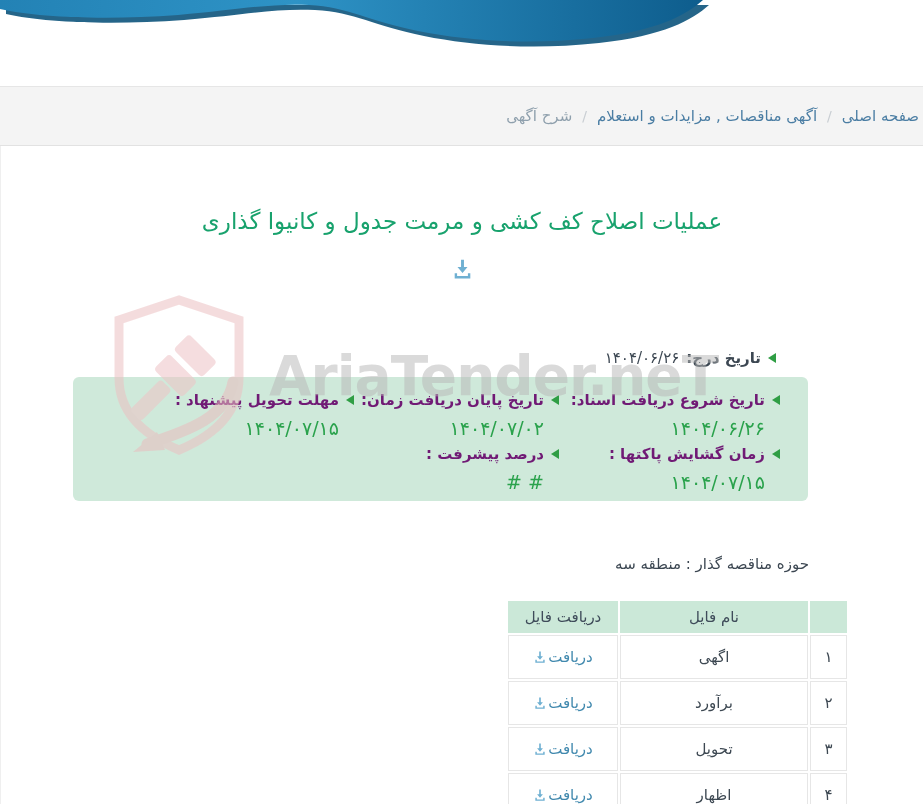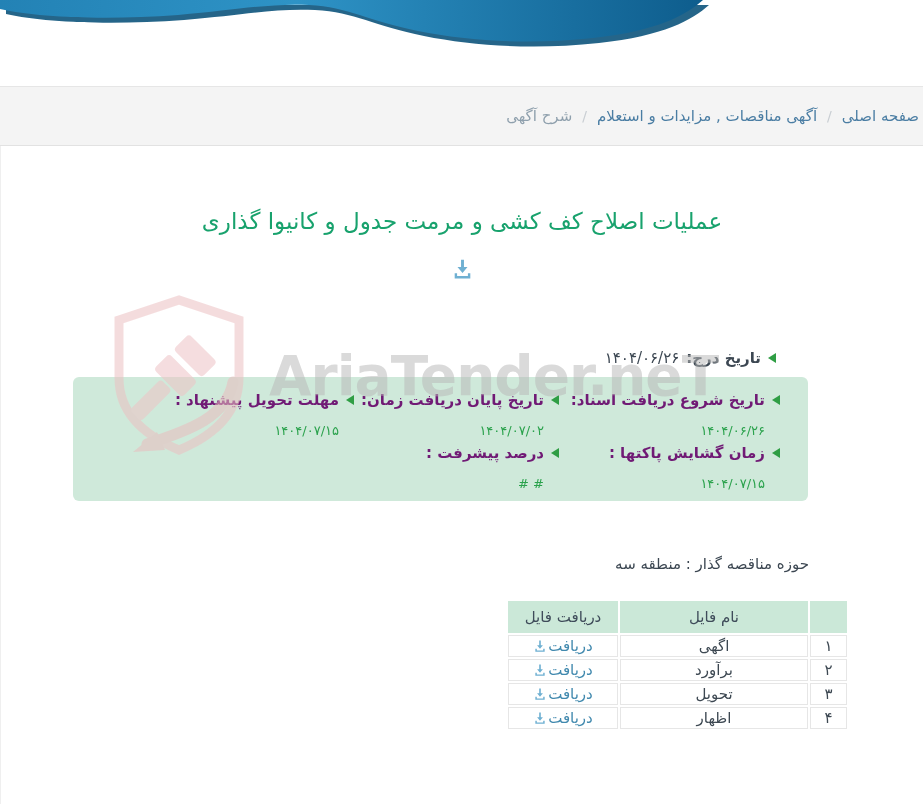--- a/index.html
+++ b/index.html
@@ -32,29 +32,29 @@
   .marker { width:0; height:0; border-top:5px solid transparent;
     border-bottom:5px solid transparent; border-right:8px solid #2f9e44; flex:0 0 auto; }
   .date-line .lbl { font-weight:700; }
 
   .panel { margin:10px 115px 0 72px; height:124px; background:#cfe9da; border-radius:6px;
     padding:14px 28px 12px 20px; display:grid; grid-template-columns:221px 205px 1fr;
     grid-auto-rows:auto; row-gap:6px; }
   .field { text-align:right; }
   .field-label { display:flex; align-items:center; gap:7px; font-size:15px;
     font-weight:700; color:#701a75; }
-  .field-value { padding-right:15px; margin-top:14px; font-size:13px; color:#2aa24c; }
+  .field-value { padding-right:15px; margin-top:8px; font-size:19px; color:#2aa24c; }
 
   .scope { margin-top:54px; margin-right:114px; font-size:15px; color:#3c4752; }
 
   .files-table { margin-top:26px; margin-right:74px; border-collapse:separate;
     border-spacing:2px; font-size:15px; color:#3d4852; }
   .files-table th { background:#cbe8d8; font-weight:400; color:#3f4c5a;
     height:32px; padding:0 2px; }
-  .files-table td { background:#fff; border:1px solid #e6e6e6; height:22px;
+  .files-table td { background:#fff; border:1px solid #e6e6e6; height:44px;
     text-align:center; padding:0 8px; }
   .col-no { width:37px; }
   .col-name { width:188px; }
   .col-dl { width:110px; }
   .dl-link { color:#4189ae; text-decoration:none; cursor:pointer;
     display:inline-flex; align-items:center; gap:1px; }
 
   
   .watermark { position:absolute; top:292px; left:95px; width:625px; height:168px;
     display:flex; align-items:center; gap:6px; direction:ltr; pointer-events:none;

